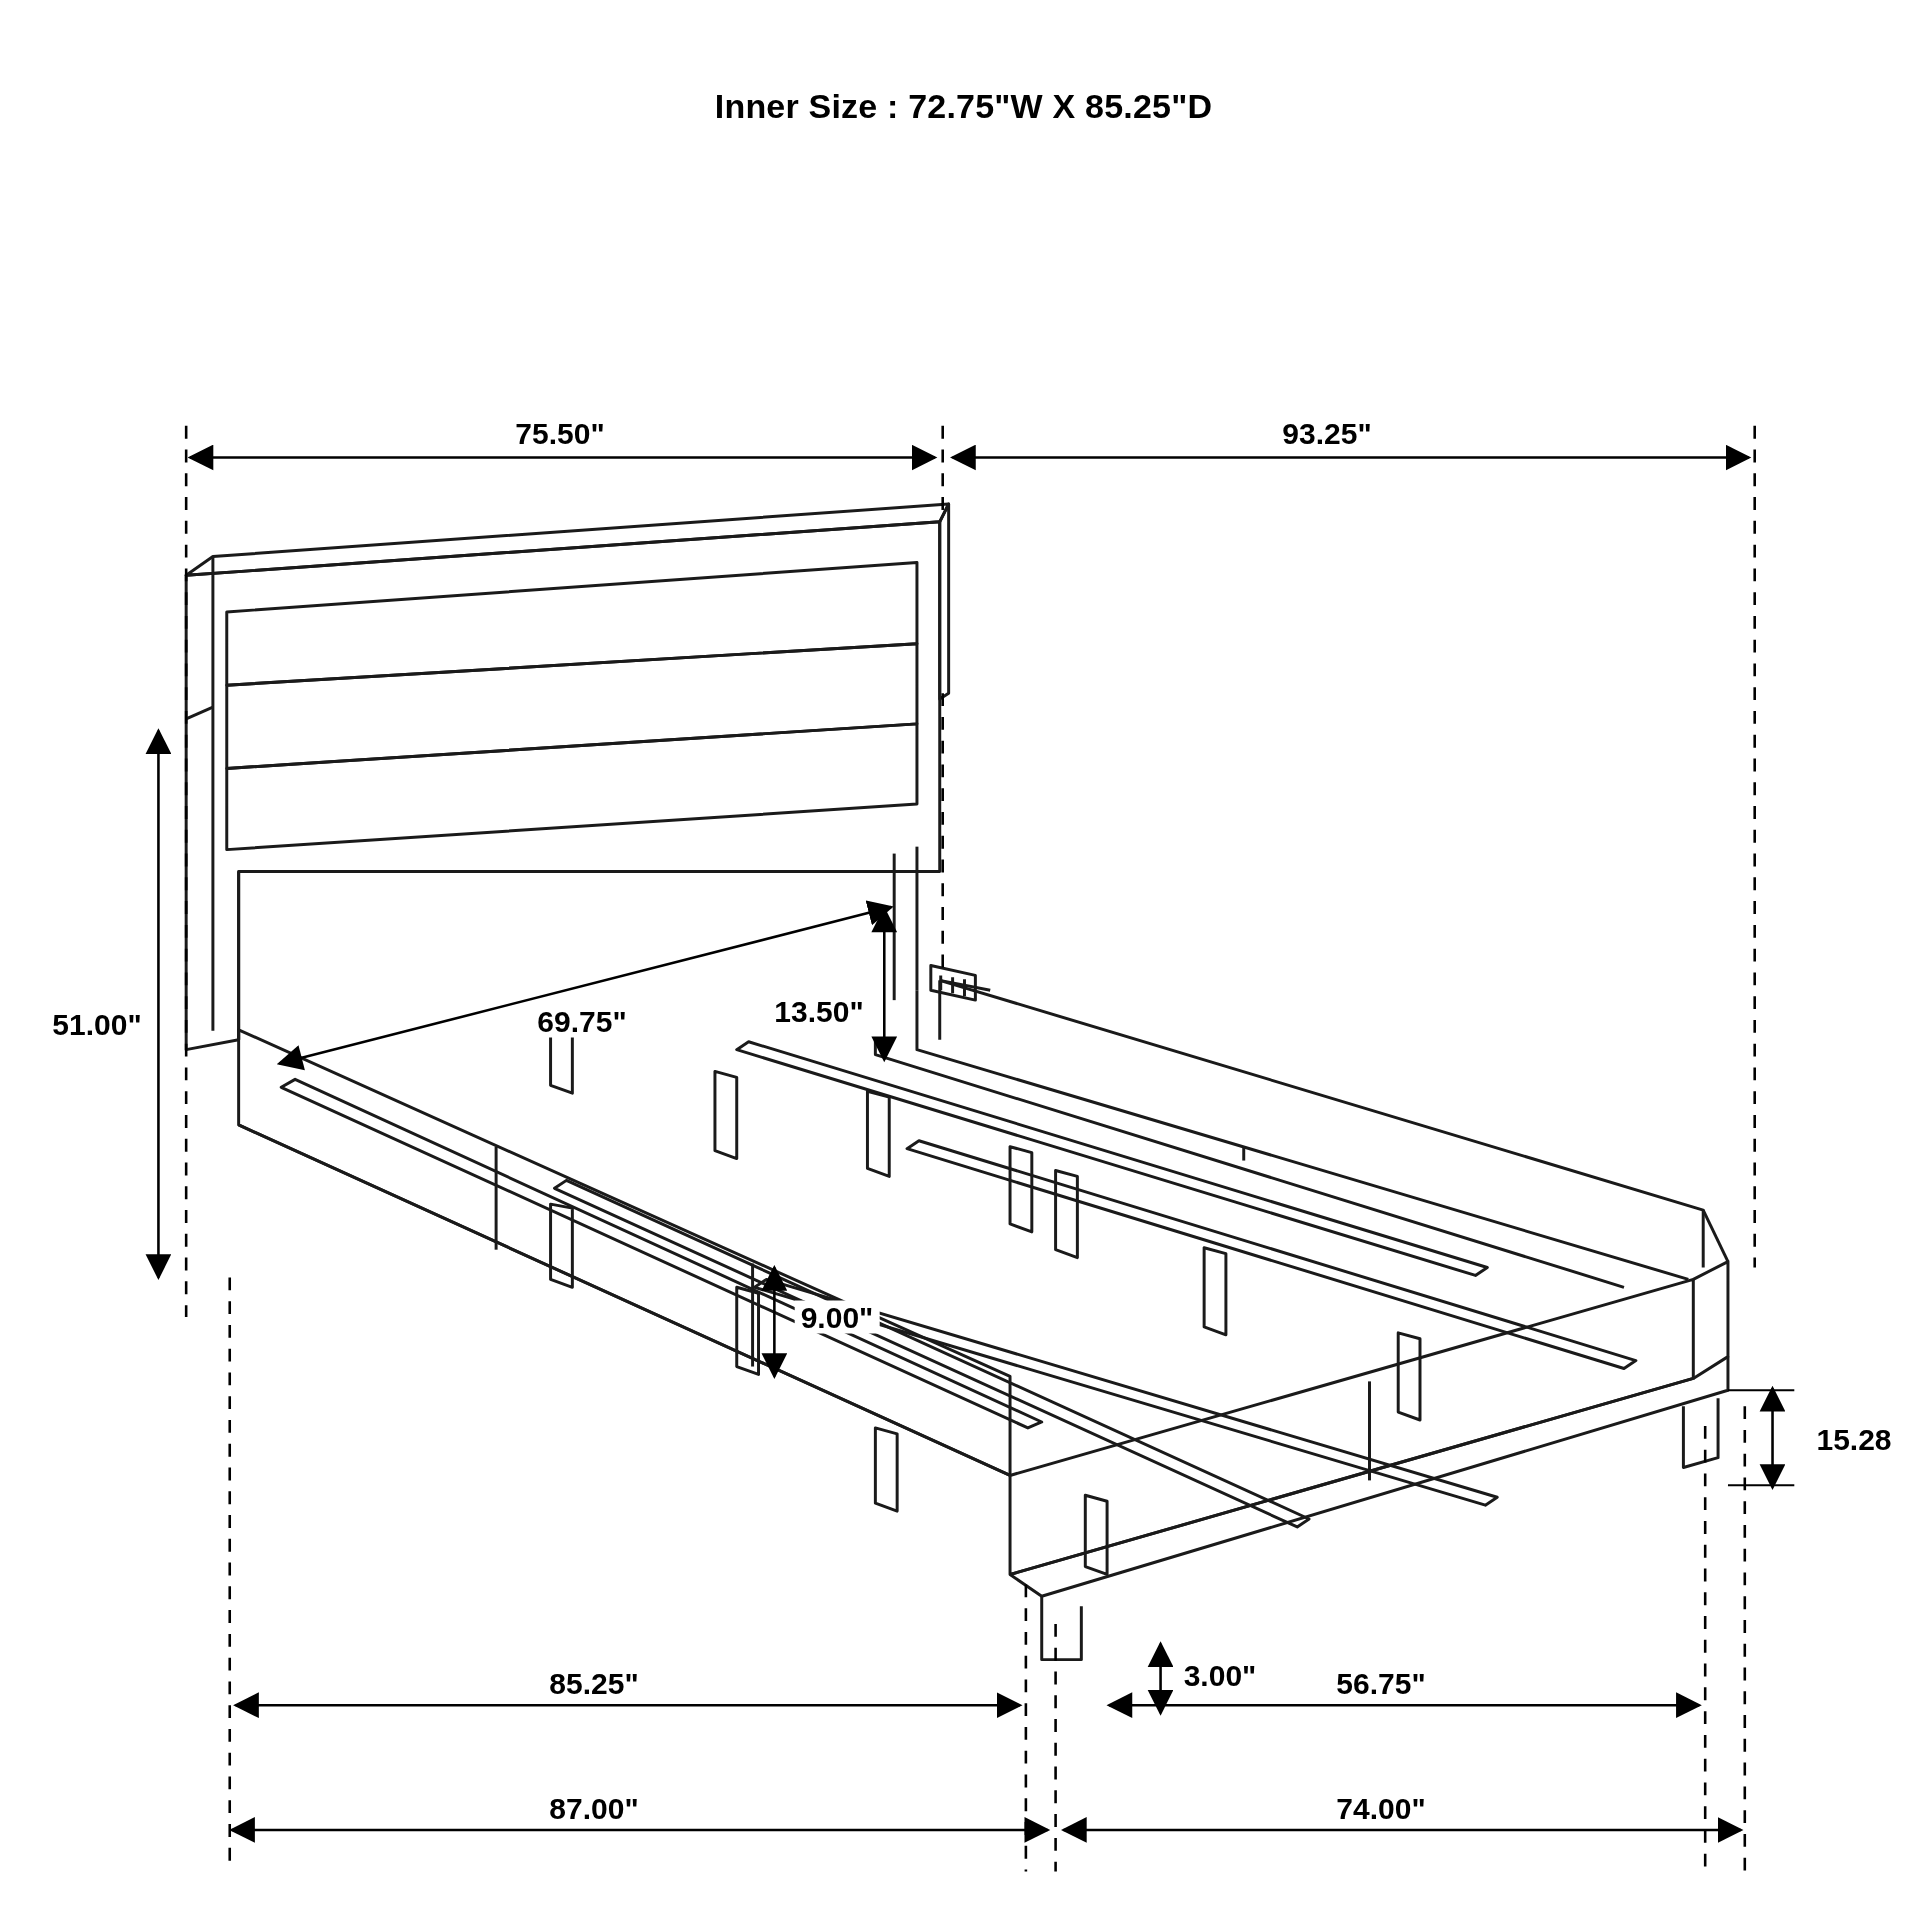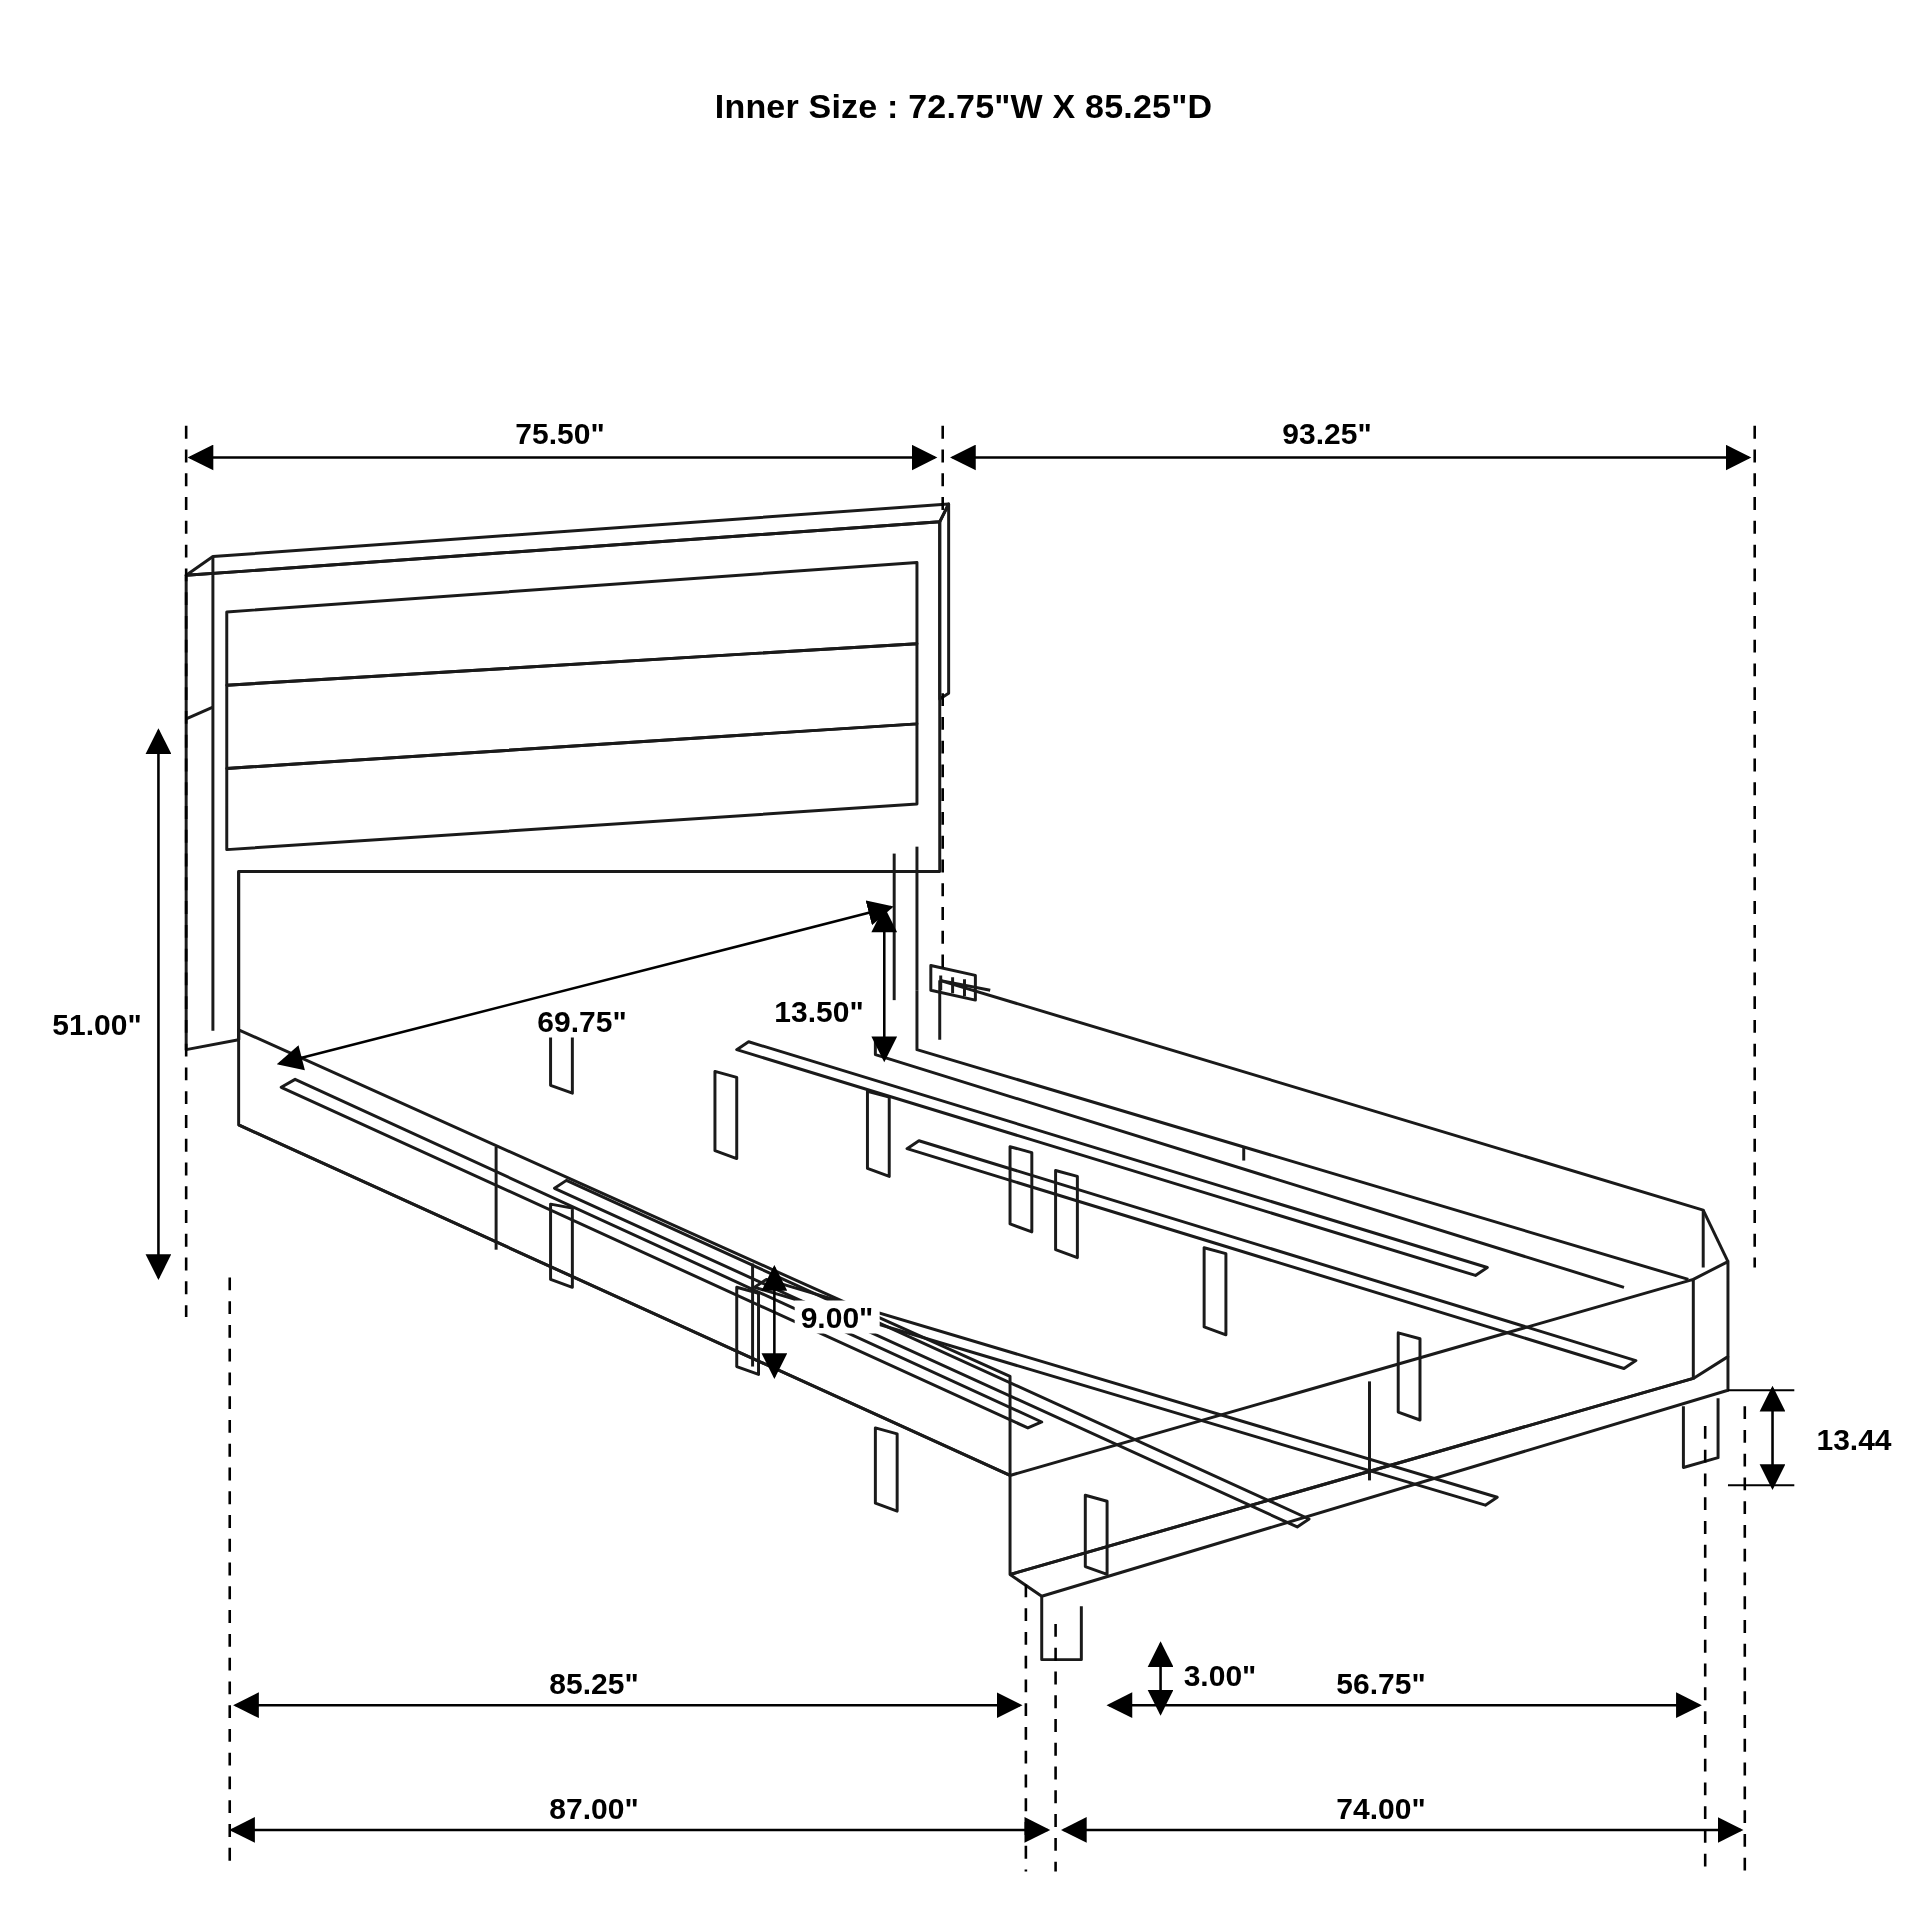--- a/index.html
+++ b/index.html
@@ -171,21 +171,21 @@
       <line x1="1074" y1="1848" x2="1758" y2="1848" marker-start="url(#arrowStart)" marker-end="url(#arrowEnd)"></line>
     </g>
   </svg>
 
   <div class="dimlabel" style="left:560px; top:433px;">75.50"</div>
   <div class="dimlabel" style="left:1327px; top:433px;">93.25"</div>
   <div class="dimlabel" style="left:97px; top:1024px;">51.00"</div>
   <div class="dimlabel" style="left:582px; top:1021px;">69.75"</div>
   <div class="dimlabel" style="left:819px; top:1011px;">13.50"</div>
   <div class="dimlabel" style="left:837px; top:1317px;">9.00"</div>
-  <div class="dimlabel" style="left:1854px; top:1439px;">13.44</div>
+  <div class="dimlabel" style="left:1854px; top:1439px;">15.28</div>
   <div class="dimlabel" style="left:1220px; top:1675px;">3.00"</div>
   <div class="dimlabel" style="left:594px; top:1683px;">85.25"</div>
   <div class="dimlabel" style="left:1381px; top:1683px;">56.75"</div>
   <div class="dimlabel" style="left:594px; top:1808px;">87.00"</div>
   <div class="dimlabel" style="left:1381px; top:1808px;">74.00"</div>
 
 </div>
 
 
 </body></html>

